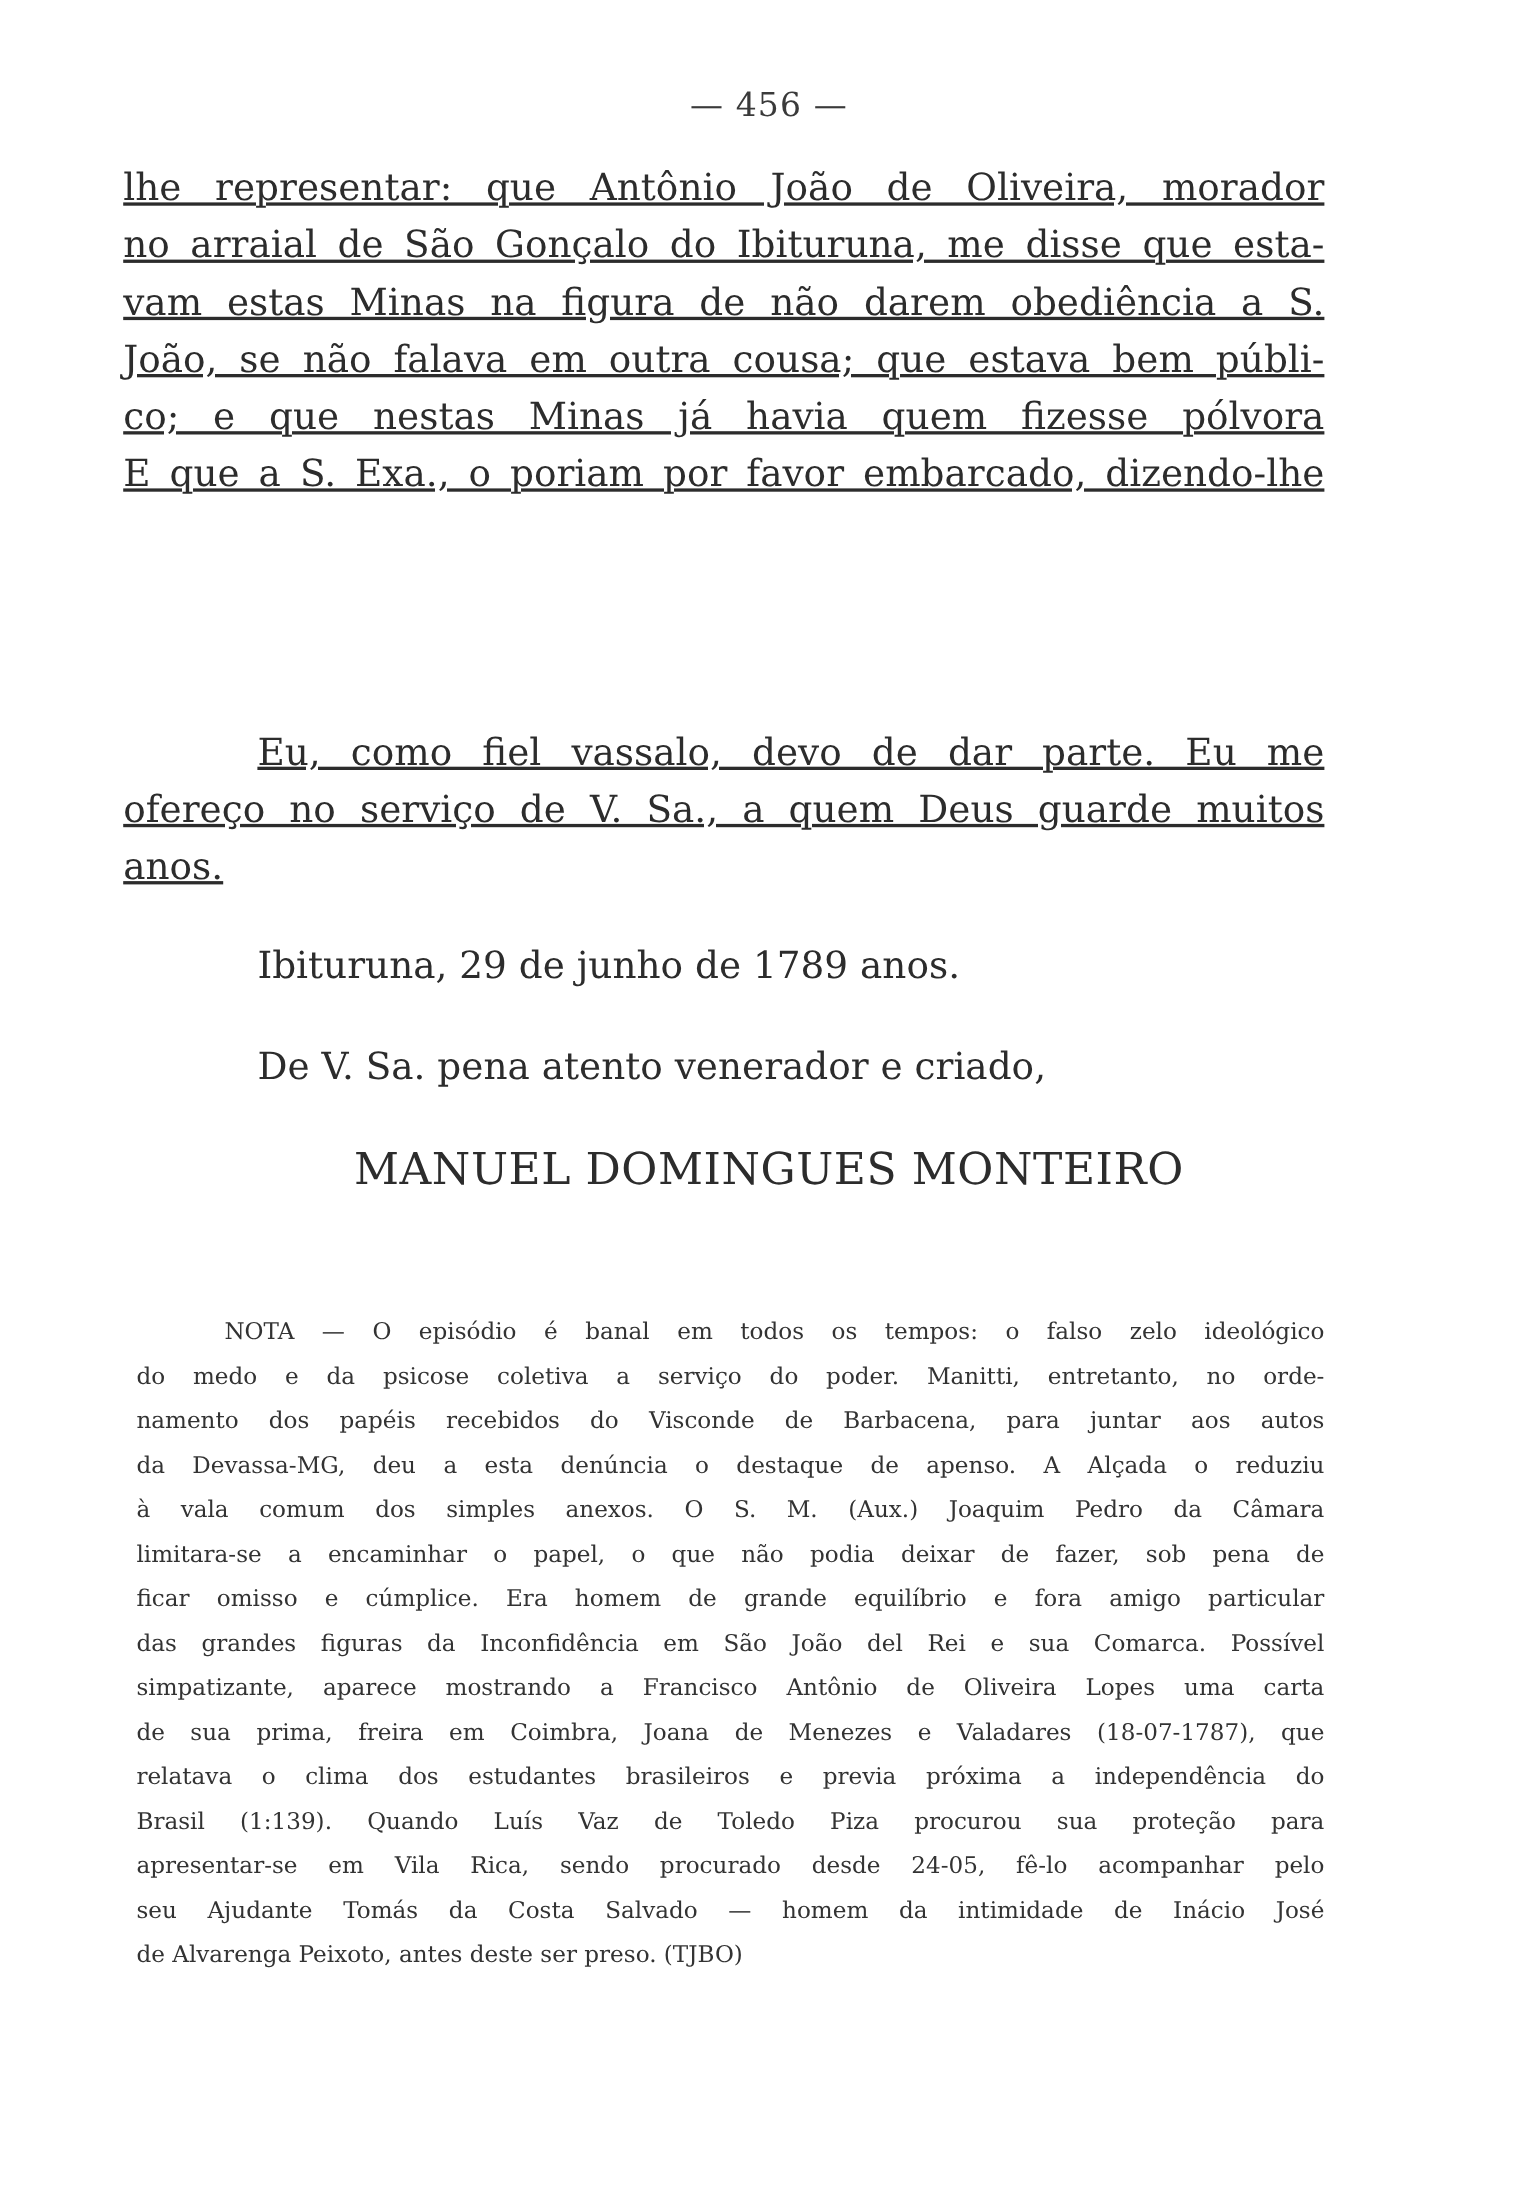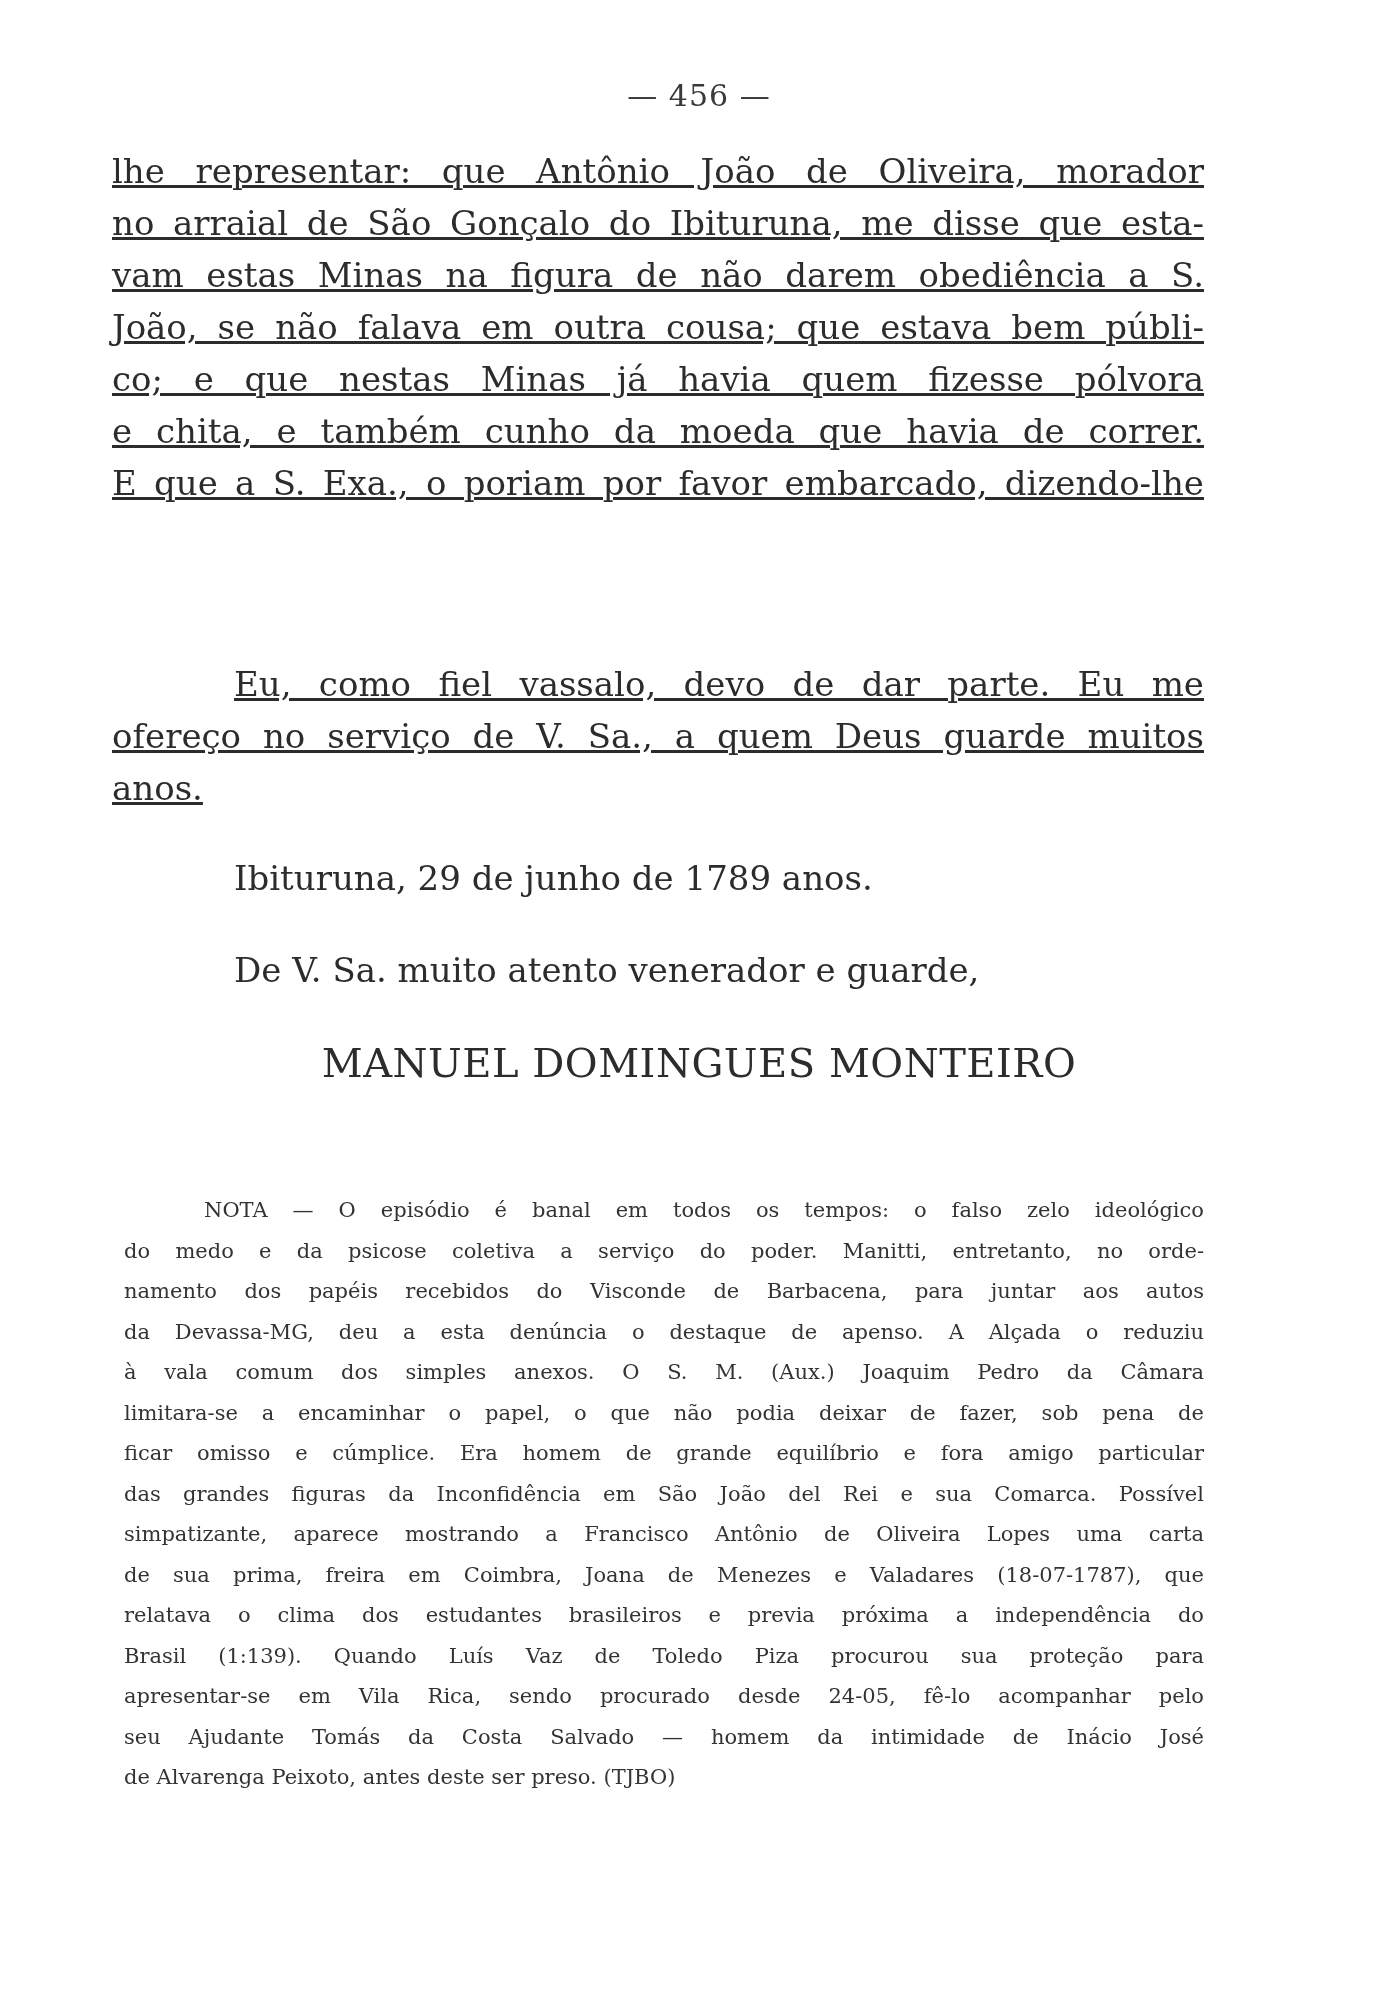--- a/index.html
+++ b/index.html
@@ -27,32 +27,31 @@
 <body>
 
 <div class="page-number">— 456 —</div>
 
 <div class="body-text p1">
   <span class="line">lhe representar: que Antônio João de Oliveira, morador</span>
   <span class="line">no arraial de São Gonçalo do Ibituruna, me disse que esta-</span>
   <span class="line">vam estas Minas na figura de não darem obediência a S.</span>
   <span class="line">João, se não falava em outra cousa; que estava bem públi-</span>
   <span class="line">co; e que nestas Minas já havia quem fizesse pólvora</span>
-  <span class="line">e chita, e também cunho da moeda que havia de correr.</span>
   <span class="line">E que a S. Exa., o poriam por favor embarcado, dizendo-lhe</span>
 </div>
 
 <div class="body-text p2">
   <span class="line indent">Eu, como fiel vassalo, devo de dar parte.  Eu me</span>
   <span class="line">ofereço no serviço de V. Sa., a quem Deus guarde muitos</span>
   <span class="line last">anos.</span>
 </div>
 
 <div class="dateline">Ibituruna, 29 de junho de 1789 anos.</div>
-<div class="salutation">De V. Sa. muito atento venerador e guarde,</div>
+<div class="salutation">De V. Sa. pena atento venerador e criado,</div>
 <div class="signature">MANUEL DOMINGUES MONTEIRO</div>
 
 <div class="note">
   <span class="line first">NOTA — O episódio é banal em todos os tempos: o falso zelo ideológico</span>
   <span class="line">do medo e da psicose coletiva a serviço do poder.  Manitti, entretanto, no orde-</span>
   <span class="line">namento dos papéis recebidos do Visconde de Barbacena, para juntar aos autos</span>
   <span class="line">da Devassa-MG, deu a esta denúncia o destaque de apenso.  A Alçada o reduziu</span>
   <span class="line">à vala comum dos simples anexos.  O S. M. (Aux.)  Joaquim Pedro da Câmara</span>
   <span class="line">limitara-se a encaminhar o papel, o que não podia deixar de fazer, sob pena de</span>
   <span class="line">ficar omisso e cúmplice.  Era homem de grande equilíbrio e fora amigo particular</span>

